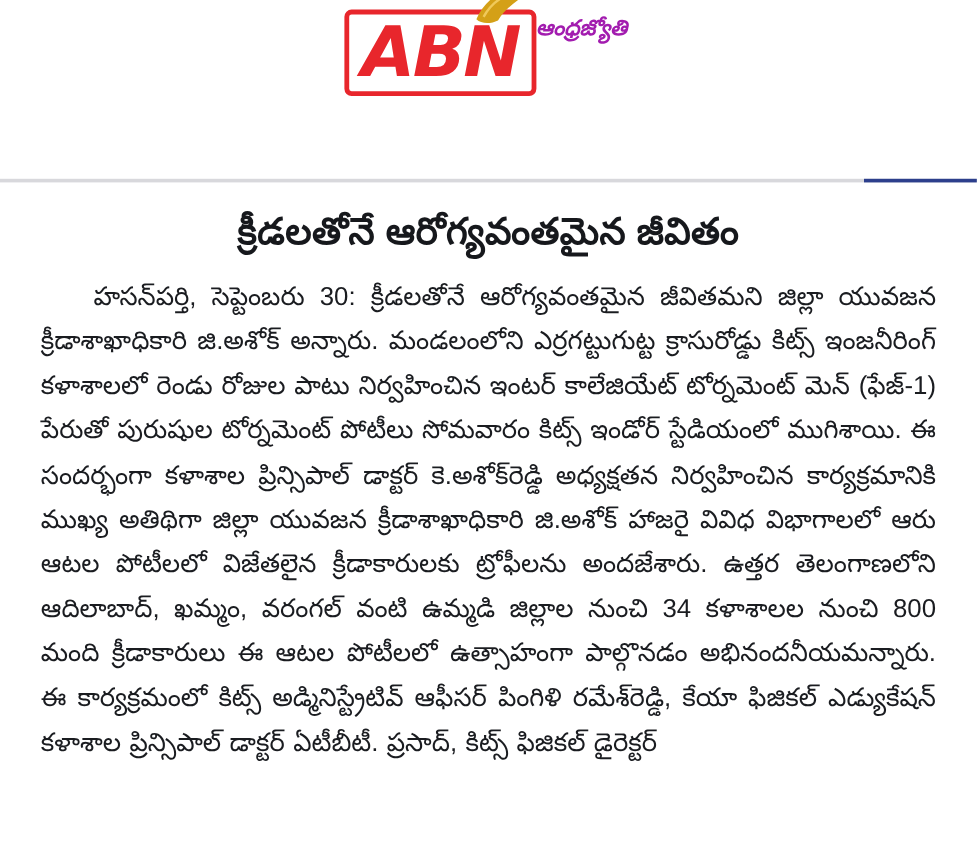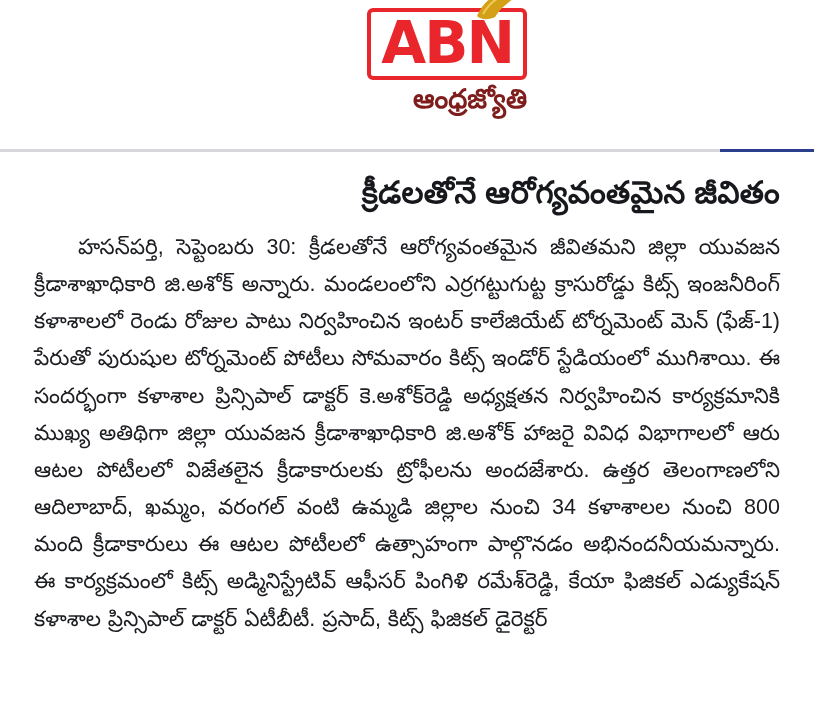--- a/index.html
+++ b/index.html
@@ -29,22 +29,23 @@
     flex-direction: column;
     align-items: center;
     justify-content: flex-start;
     padding-top: 8px;
     box-sizing: border-box;
   }
   .logo-wrap {
     position: relative;
     width: 240px;
     display: flex;
-    flex-direction: column;
-    align-items: flex-end;
+    flex-direction: row;
+    align-items: flex-start;
+    font-style: italic;
   }
   .logo-main {
     position: relative;
     display: inline-block;
   }
   .logo-abn {
     font-family: "DejaVu Sans", sans-serif;
     font-weight: bold;
     font-size: 58px;
     letter-spacing: -2px;
@@ -63,22 +64,22 @@
     right: -6px;
     top: -22px;
     width: 60px;
     height: 34px;
     z-index: 3;
   }
   .logo-sub {
     margin-top: 6px;
     font-family: "Liberation Sans", sans-serif;
     font-weight: bold;
-    font-size: 27px;
-    color: #7f1d1d;
+    font-size: 18px;
+    color: #a21caf;
     line-height: 1;
     letter-spacing: 0px;
     white-space: nowrap;
   }
   .rule-grey {
     position: absolute;
     left: 0;
     right: 0;
     bottom: 0;
     height: 3px;
@@ -92,21 +93,21 @@
     height: 3px;
     background: #2c3f8c;
   }
 
   
   .article {
     padding: 22px 34px 0 34px;
     box-sizing: border-box;
   }
   .headline {
-    text-align: right;
+    text-align: center;
     font-family: "Liberation Sans", sans-serif;
     font-weight: bold;
     font-size: 31px;
     color: #16181c;
     line-height: 1.25;
     margin: 0 0 16px 0;
     letter-spacing: 0.3px;
   }
   .body-text {
     font-family: Liberation Sans, sans-serif;

